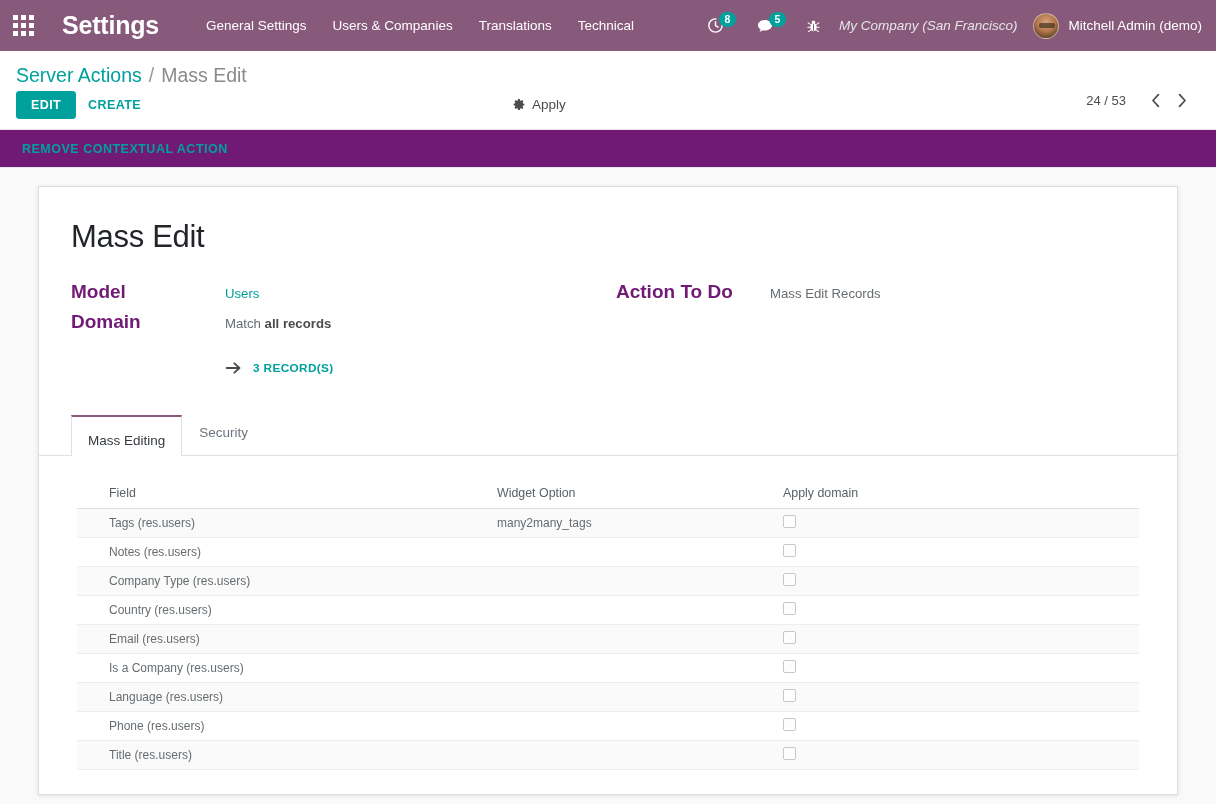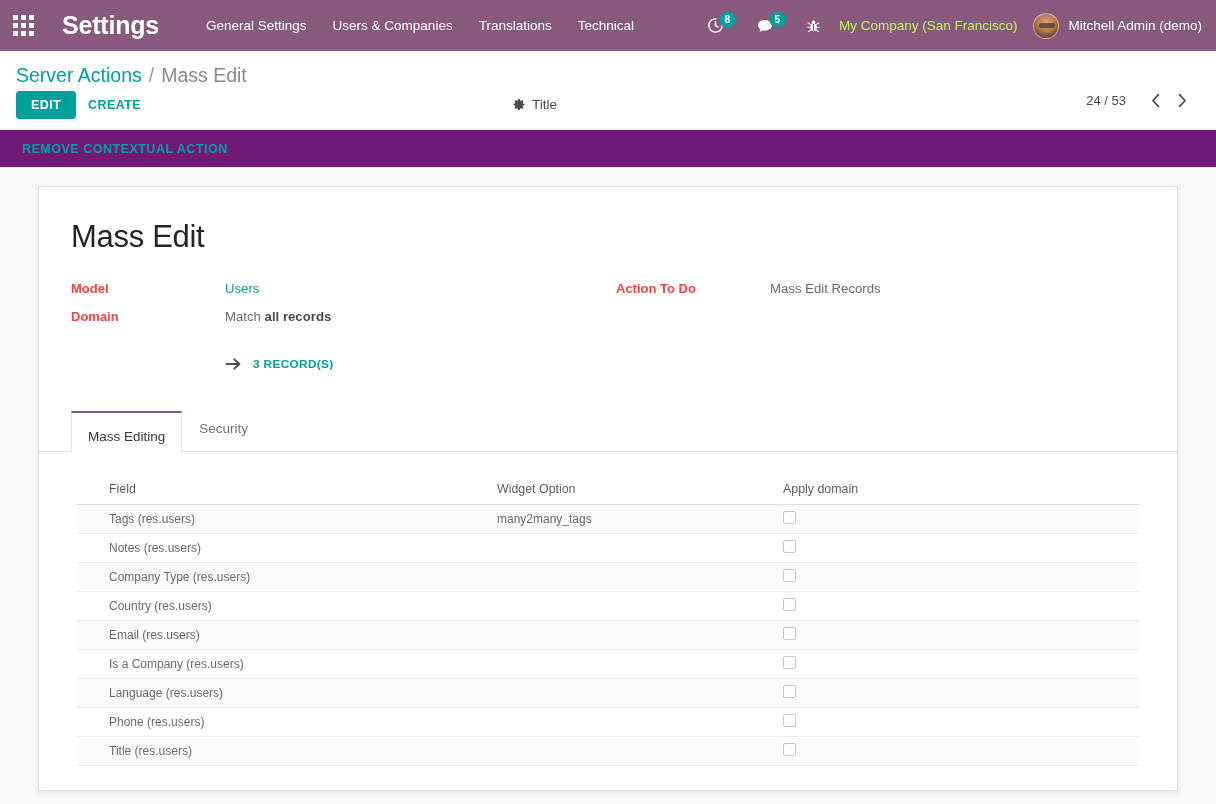--- a/index.html
+++ b/index.html
@@ -73,22 +73,22 @@
     border-radius: 9px;
     padding: 1px 5px 1px 5px;
     min-width: 17px;
     text-align: center;
     margin-left: -5px;
     position: relative;
     top: -6px;
     line-height: 13px;
   }
   .company-name {
-    font-size: 13.5px; color: #bef264; padding: 0 12px 0 8px;
-    white-space: nowrap; cursor: pointer;
+    font-size: 13.5px; color: #e5e5e5; padding: 0 12px 0 8px;
+    white-space: nowrap; cursor: pointer; font-style: italic;
   }
   .user-zone { display: flex; align-items: center; padding-left: 4px; cursor: pointer; }
   .avatar {
     width: 26px; height: 26px; border-radius: 50%;
     background: radial-gradient(circle at 50% 35%, #d8a37b 0%, #b4794f 45%, #6d4b2c 75%, #3e2a18 100%);
     border: 1px solid rgba(255,255,255,0.5);
     flex: none;
     position: relative;
     overflow: hidden;
   }
@@ -217,23 +217,23 @@
   .fgroup { }
   .frow {
     display: flex;
     align-items: baseline;
     margin-bottom: 8px;
     min-height: 20px;
   }
   .flabel {
     width: 154px;
     flex: none;
-    font-size: 13px;
-    font-weight: bold;
-    color: #ef4444;
+    font-size: 19px;
+    font-weight: bold;
+    color: #701a75;
   }
   .fvalue { font-size: 13.2px; color: #666c70; }
   .fvalue.link { color: #00A09D; cursor: pointer; }
   .fvalue strong { color: #4c4c4c; font-weight: bold; }
 
   .records-row { margin-top: 20px; display: flex; align-items: center; padding-left: 154px; }
   .arrow-ico { margin-right: 11px; display: inline-flex; align-items: center; }
   .records-link {
     color: #00A09D;
     font-size: 11.8px;
@@ -372,21 +372,21 @@
 
   <div class="buttons-row">
     <button class="btn-primary">EDIT</button>
     <button class="btn-link">CREATE</button>
 
     <div class="action-dropdown">
       <svg class="gear" viewBox="0 0 24 24">
         <path fill="#4c4c4c" d="M12 8.2a3.8 3.8 0 1 0 0 7.6 3.8 3.8 0 0 0 0-7.6zm0 5.9a2.1 2.1 0 1 1 0-4.2 2.1 2.1 0 0 1 0 4.2z"></path>
         <path fill="#4c4c4c" d="M21 13.6v-3.2l-2.5-.4a6.9 6.9 0 0 0-.8-1.9l1.5-2-2.3-2.3-2 1.5a6.9 6.9 0 0 0-1.9-.8L12.6 2h-3.2l-.4 2.5c-.7.2-1.3.5-1.9.8l-2-1.5L2.8 6.1l1.5 2c-.3.6-.6 1.2-.8 1.9L1 10.4v3.2l2.5.4c.2.7.5 1.3.8 1.9l-1.5 2 2.3 2.3 2-1.5c.6.3 1.2.6 1.9.8l.4 2.5h3.2l.4-2.5c.7-.2 1.3-.5 1.9-.8l2 1.5 2.3-2.3-1.5-2c.3-.6.6-1.2.8-1.9l2.5-.4z"></path>
       </svg>
-      <span>Title</span>
+      <span>Apply</span>
     </div>
 
     <div class="pager">
       <span class="pager-value">24 / 53</span>
       <button class="pager-btn">
         <svg class="chev" viewBox="0 0 12 18">
           <path d="M9.5 2 3 9l6.5 7" fill="none" stroke="#4c4c4c" stroke-width="2.1" stroke-linecap="round" stroke-linejoin="round"></path>
         </svg>
       </button>
       <button class="pager-btn">

